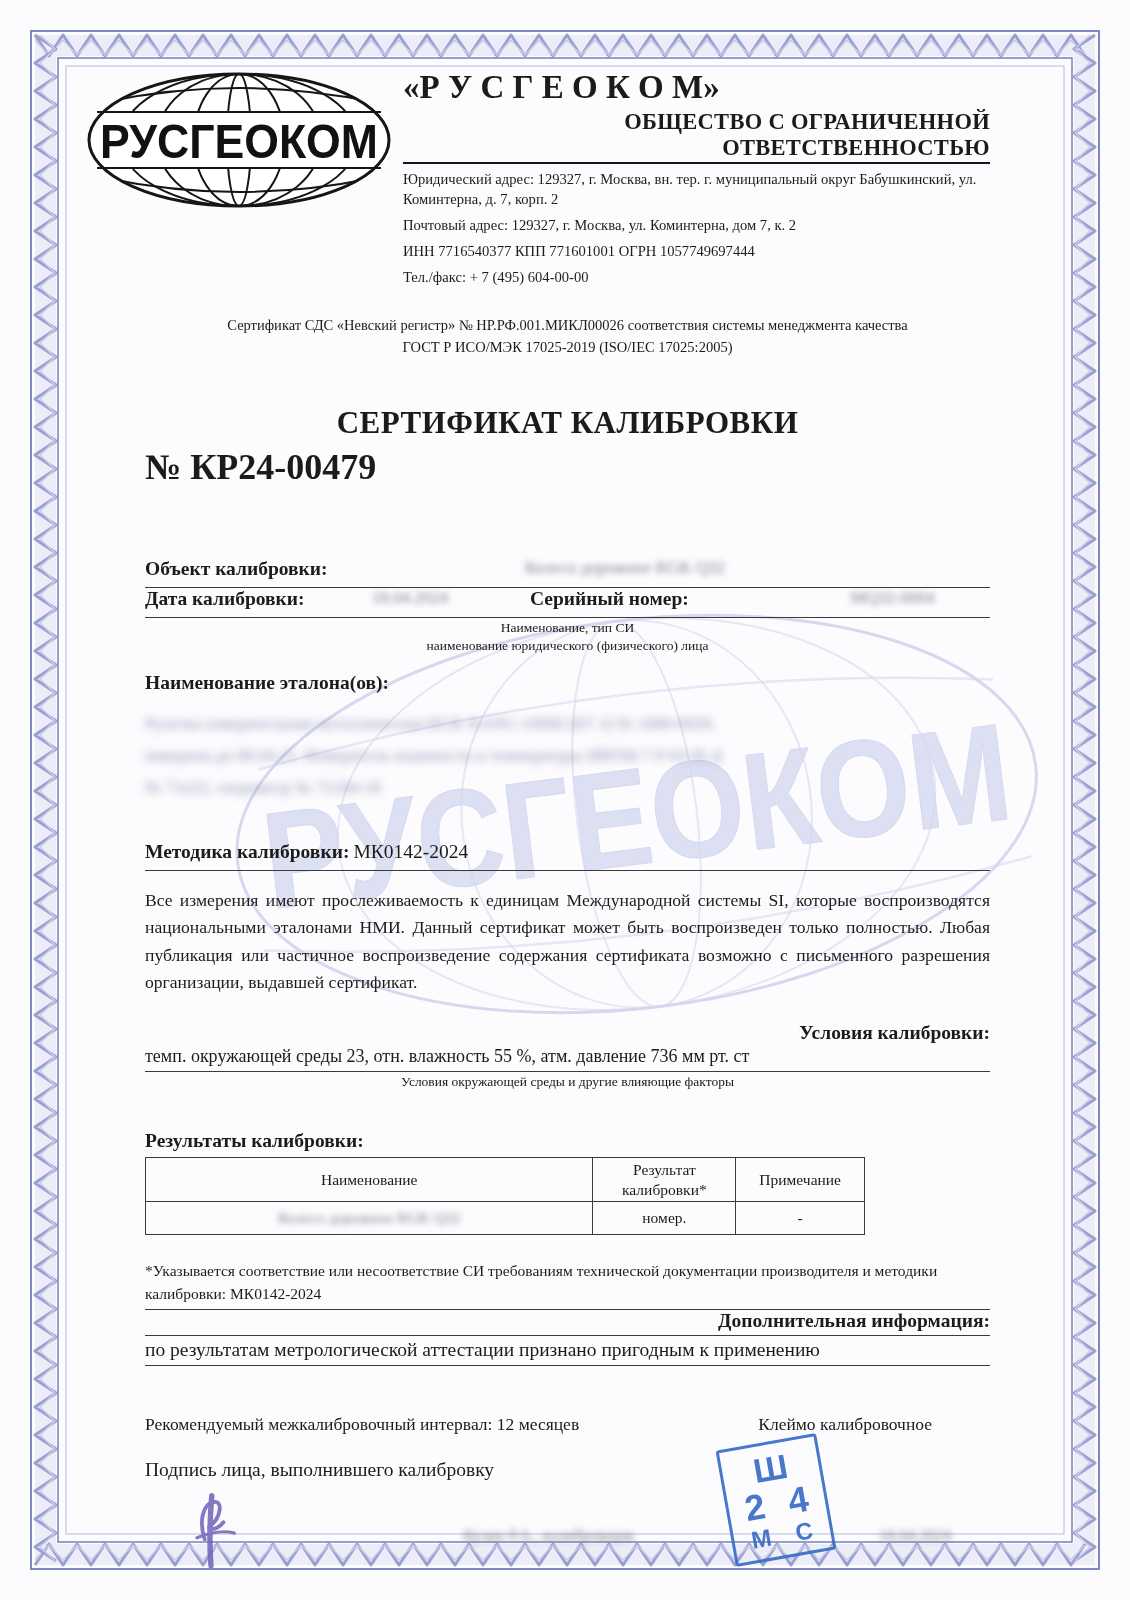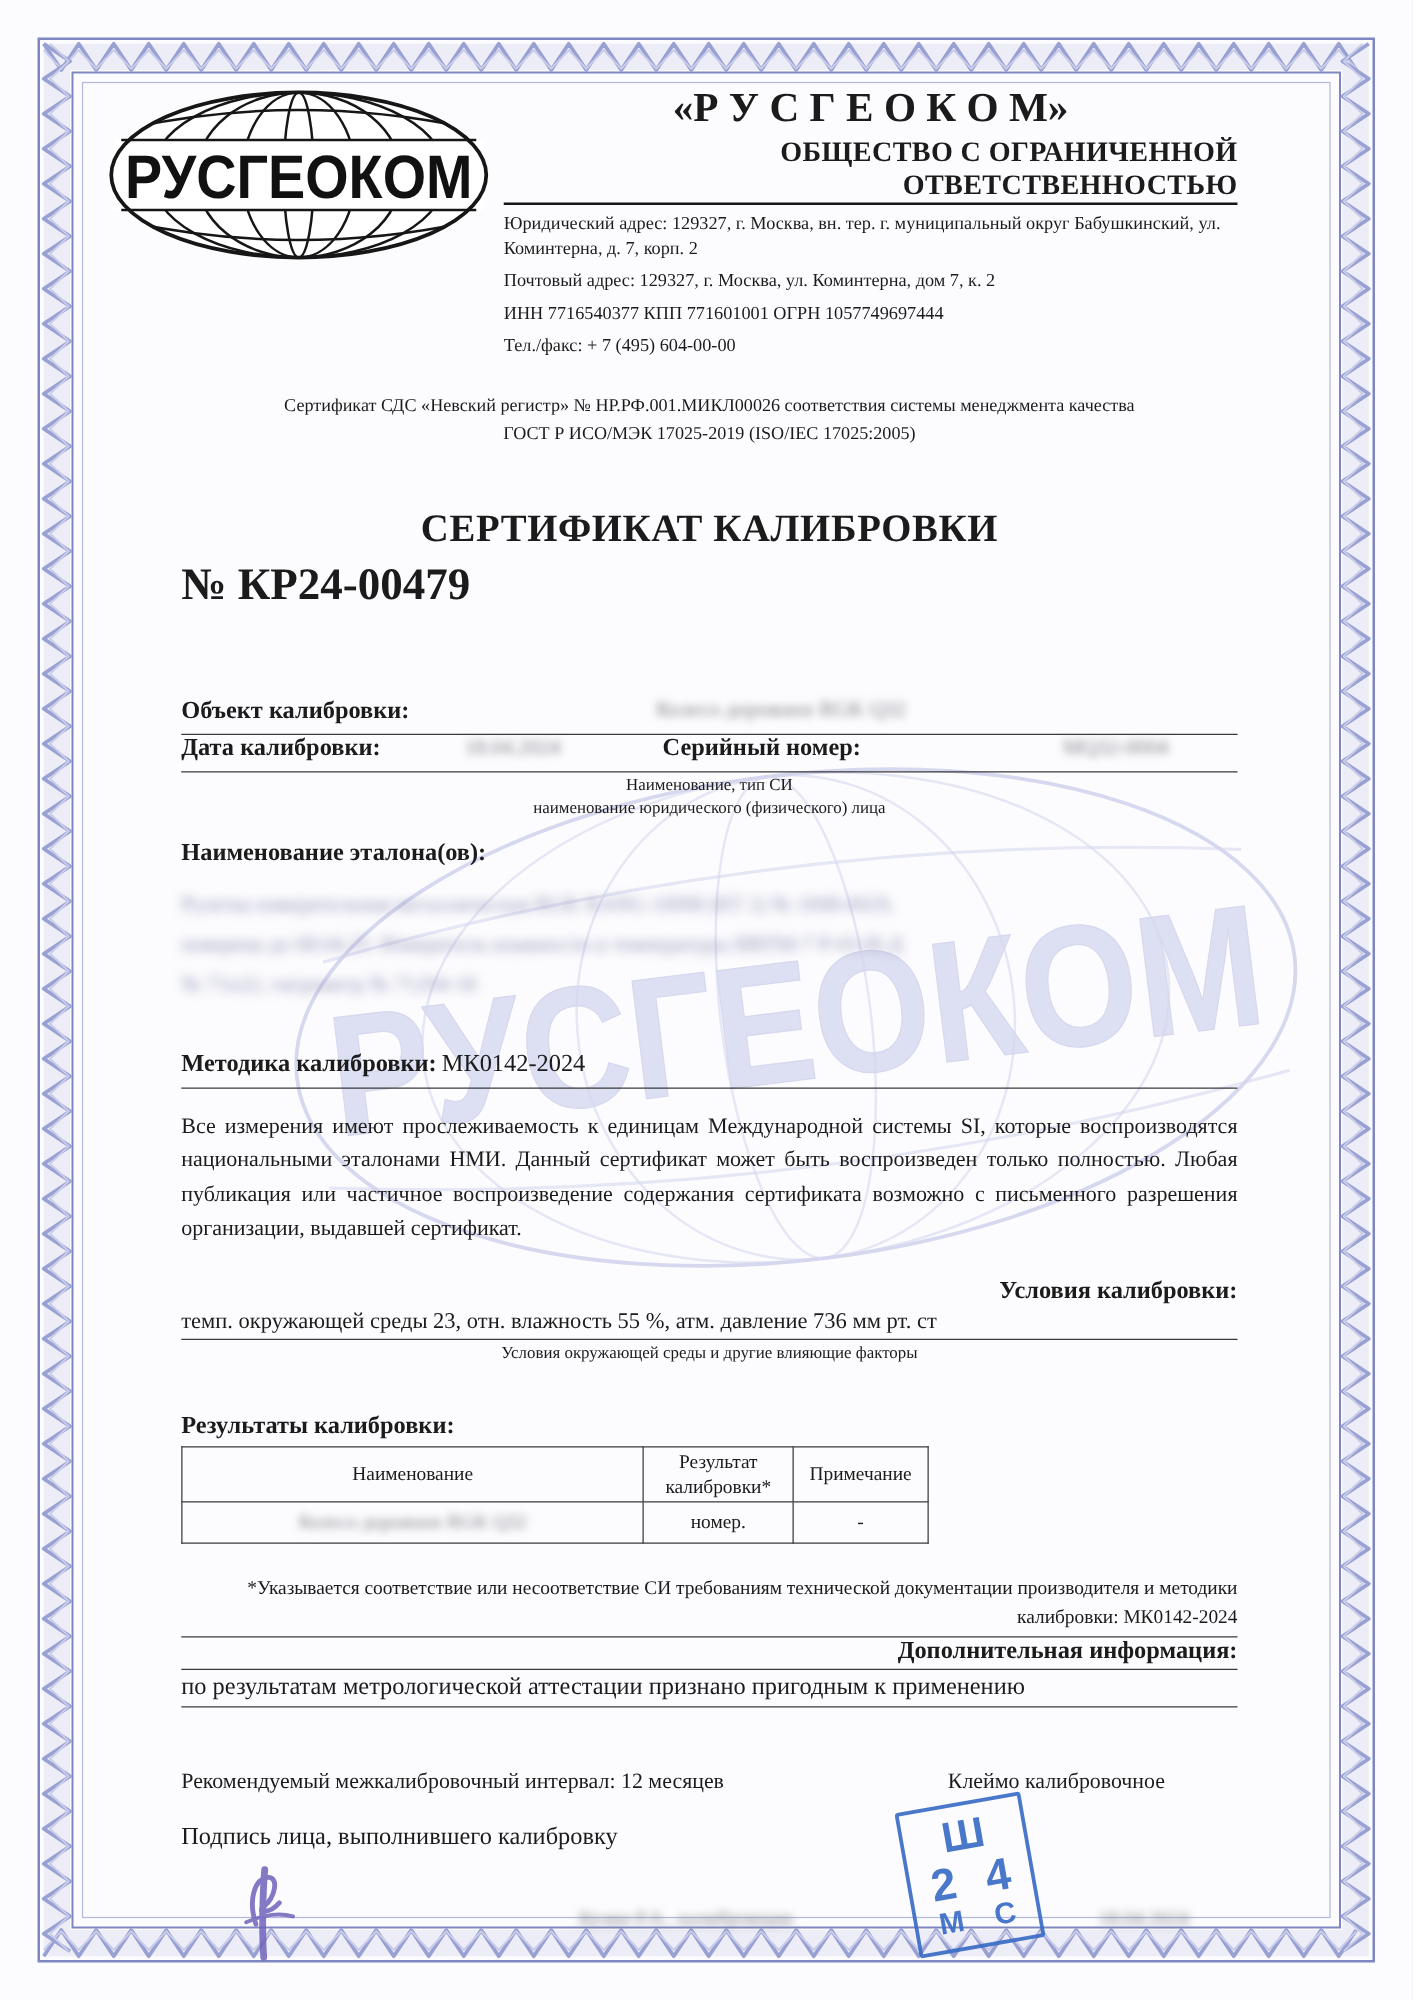--- a/index.html
+++ b/index.html
@@ -10,21 +10,21 @@
   
   .watermark{position:absolute;left:222px;top:612px;width:830px;height:410px;
              transform:rotate(-7deg);opacity:.30;pointer-events:none;color:#7d86cb;}
 
   .content{position:absolute;left:145px;top:68px;width:845px;}
 
   
   .header{display:flex;margin-left:-62px;align-items:flex-start;}
   .logo-box{flex:0 0 312px;width:312px;}
   .h-right{flex:1;padding-left:8px;}
-  .h-title{text-align:center;font-weight:bold;font-size:33px;line-height:1.05;margin-top:2px;}
+  .h-title{font-weight:bold;font-size:33px;line-height:1.05;margin-top:2px;}
   .h-org{font-weight:bold;font-size:22.5px;letter-spacing:.3px;border-bottom:2.2px solid #15151c;
          display:inline-block;padding-bottom:1px;margin-top:4px;}
   .h-addr{font-size:14.6px;line-height:1.42;margin-top:5px;}
 
   .accred{text-align:center;font-size:14.5px;line-height:1.5;margin-top:28px;}
 
   .doc-title{text-align:center;font-weight:bold;font-size:31px;letter-spacing:.5px;margin-top:46px;}
   .doc-num{text-align:left;font-weight:bold;font-size:36px;margin-top:5px;}
 
   .lbl{font-weight:bold;font-size:19.5px;}
@@ -40,27 +40,27 @@
   .row2,.row3{margin-top:6px;}
   .etalon-label{margin-top:18px;}
   .etalon-lines{margin-top:14px;font-size:17px;line-height:1.9;}
   .method{margin-top:36px;padding-bottom:7px;}
   .method .val{font-size:19.5px;}
   .paragraph{margin-top:16px;font-size:17.6px;line-height:1.56;text-align:justify;}
   .cond-h{margin-top:26px;text-align:right;}
   .cond-v{font-size:18px;margin-top:2px;padding-bottom:4px;}
   .res-h{margin-top:40px;}
 
-  table.results{border-collapse:collapse;margin-top:5px;width:598px;}
+  table.results{border-collapse:collapse;margin-top:5px;width:720px;}
   table.results td,table.results th{border:1.6px solid #3a3a3c;font-weight:normal;
         font-size:15.5px;text-align:center;padding:2px 4px;line-height:1.25;}
   th.c-name{width:370px;}  th.c-res{width:112px;}  th.c-note{width:100px;}
   tr.data-row td{height:28px;}
 
-  .footnote{margin-top:24px;font-size:15.5px;line-height:1.5;padding-bottom:3px;text-align:right;}
+  .footnote{margin-top:24px;font-size:15.5px;line-height:1.5;padding-bottom:3px;}
   .addinfo-h{padding-bottom:3px;text-align:right;}
   .addinfo-v{font-size:19.5px;text-align:justify;padding:3px 0 4px 0;}
 
   .interval-row{display:flex;justify-content:space-between;margin-top:48px;font-size:17.5px;}
   .interval-row .right{padding-right:58px;}
 
   .sign-area{position:relative;margin-top:24px;height:150px;}
   .sign-title{font-size:19.5px;}
   .sig-svg{position:absolute;left:18px;top:32px;opacity:.85;filter:blur(.4px);}
   .fio-val{position:absolute;left:245px;top:68px;width:318px;text-align:center;font-size:16px;}

